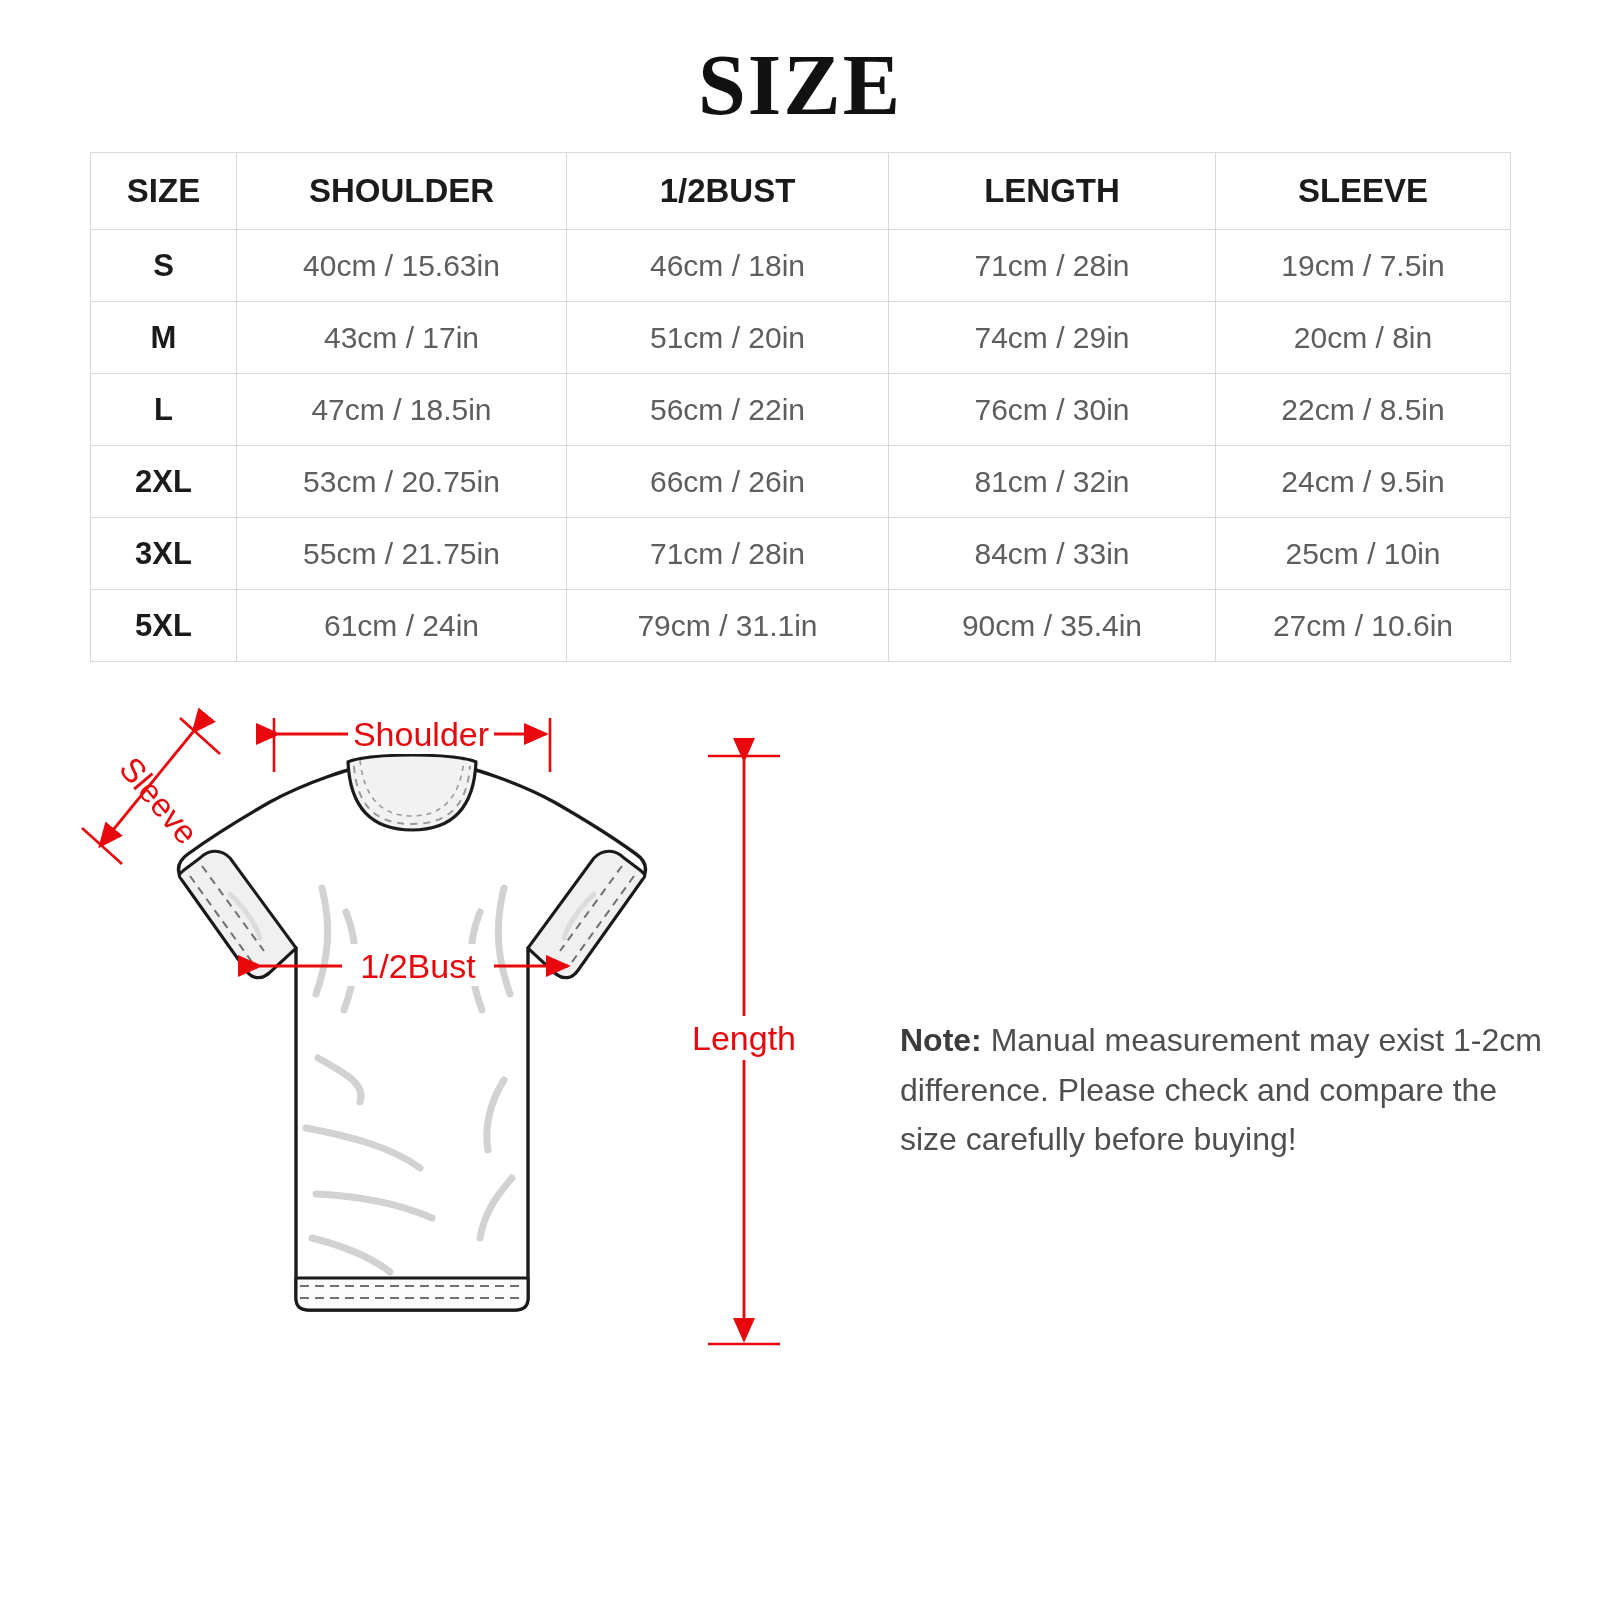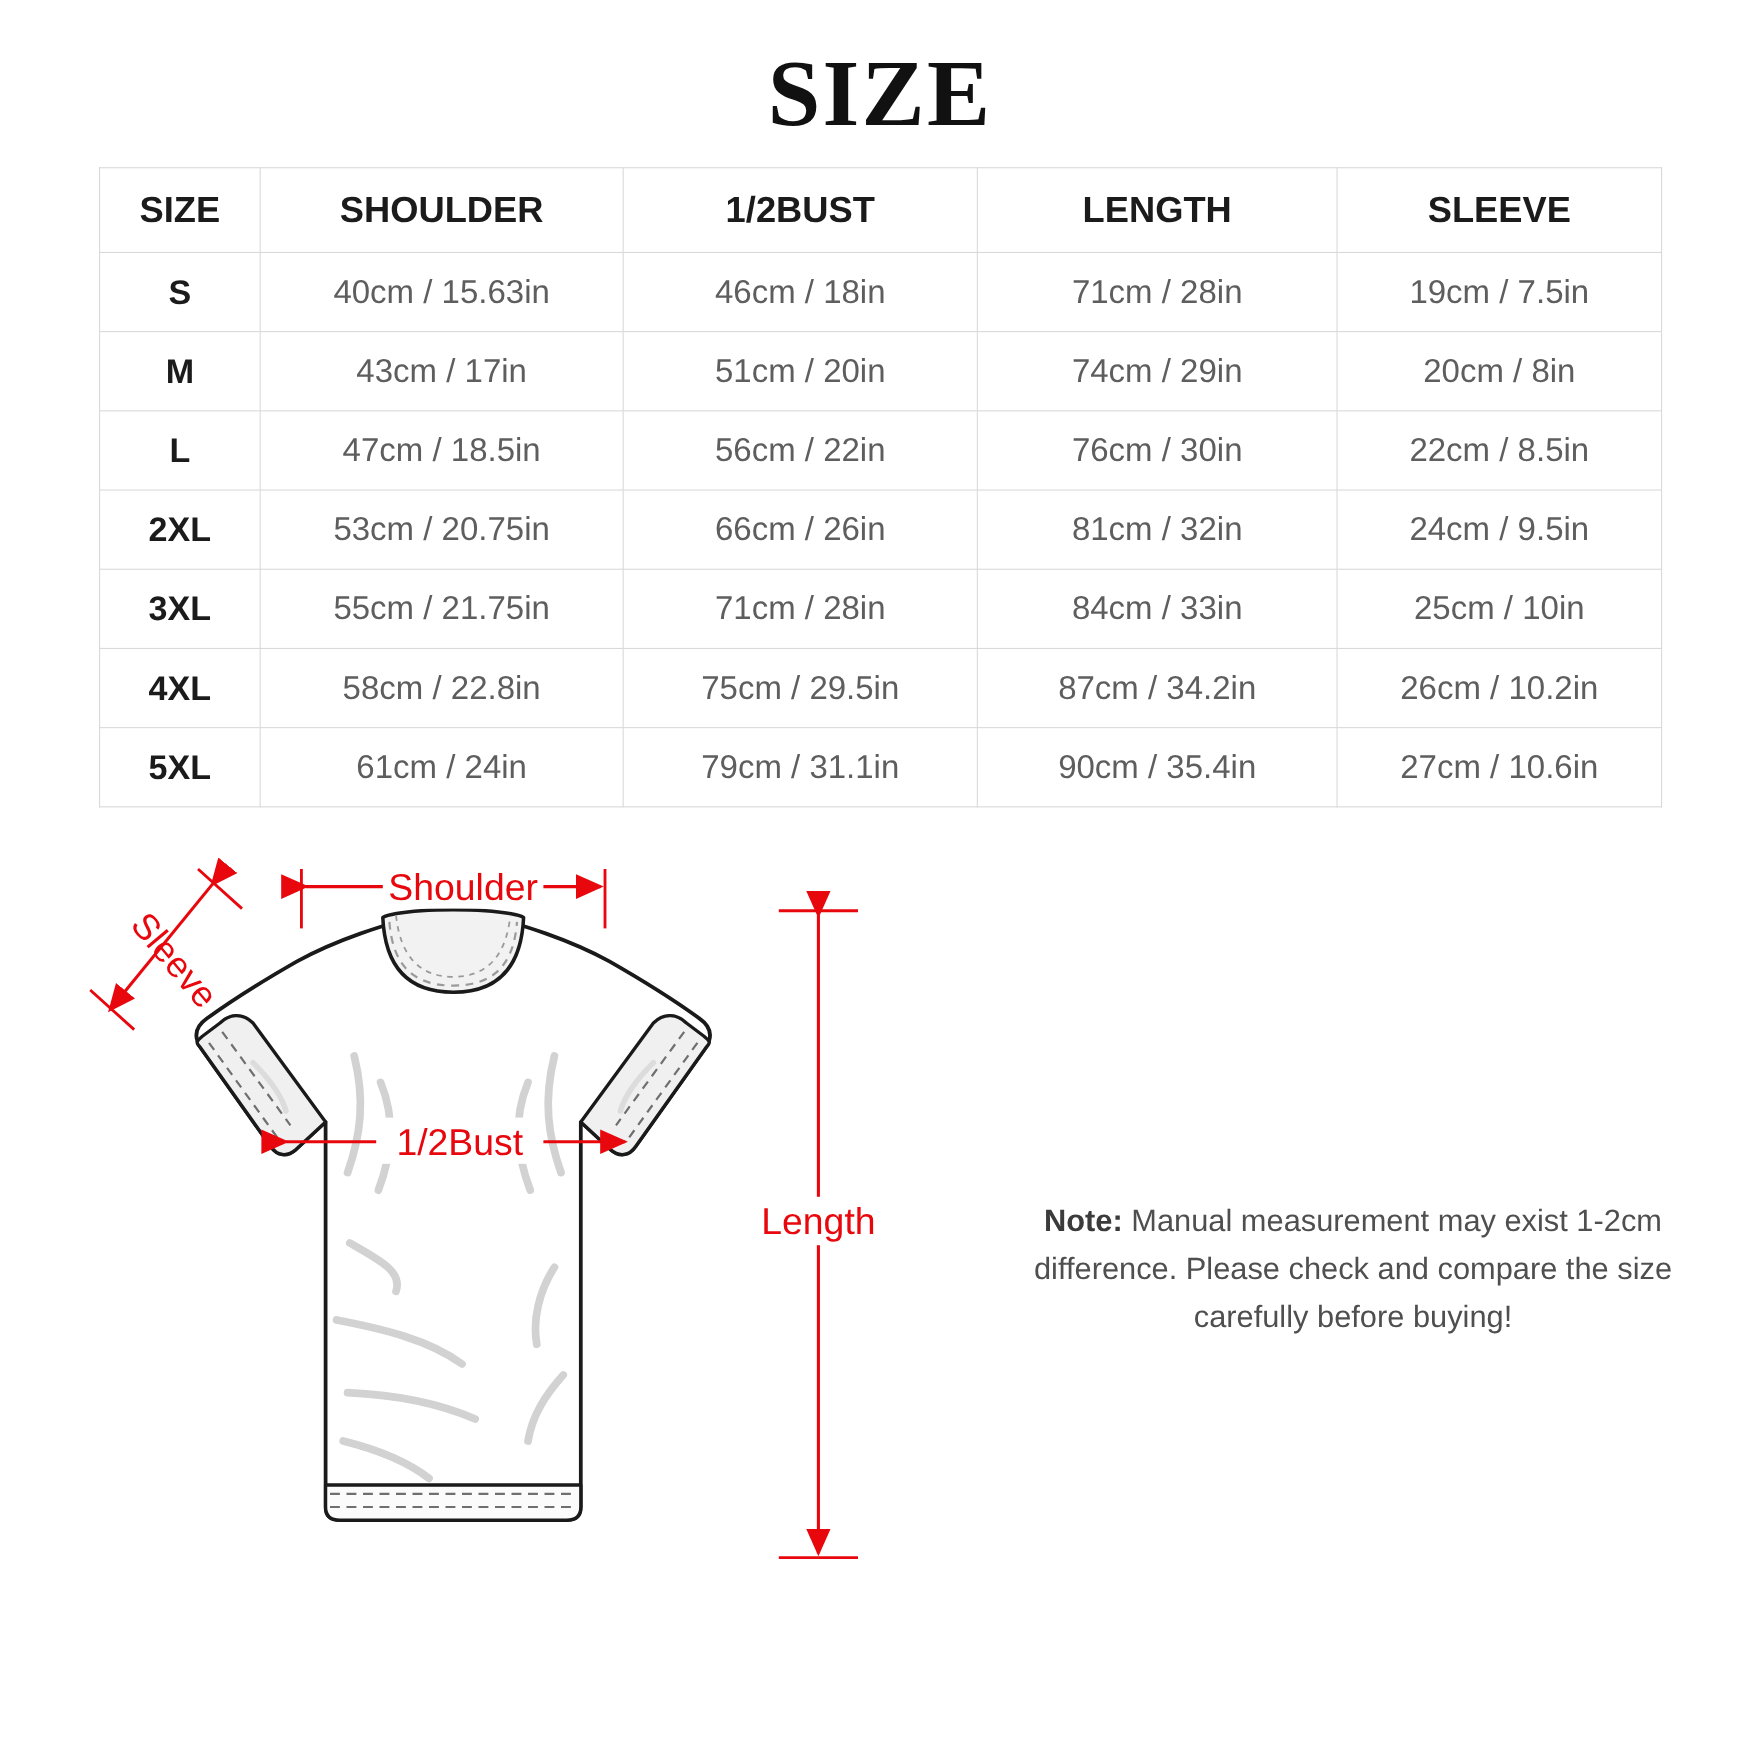--- a/index.html
+++ b/index.html
@@ -80,24 +80,23 @@
     left: 60px;
     top: 0px;
     width: 860px;
     height: 720px;
   }
   #note {
     position: absolute;
     left: 900px;
     top: 318px;
     width: 660px;
-    font-size: 28px;
+    font-size: 32px;
     line-height: 1.55;
     color: #4f4f4f;
-    text-align: center;
   }
   #note .note-label {
     font-weight: bold;
     color: #3b3b3b;
   }
 </style>
 </head>
 <body>
 
 <div id="title">SIZE</div>
@@ -148,27 +147,20 @@
         <td class="val">66cm / 26in</td>
         <td class="val">81cm / 32in</td>
         <td class="val">24cm / 9.5in</td>
       </tr>
       <tr>
         <td class="size-col">3XL</td>
         <td class="val">55cm / 21.75in</td>
         <td class="val">71cm / 28in</td>
         <td class="val">84cm / 33in</td>
         <td class="val">25cm / 10in</td>
-      </tr>
-      <tr>
-        <td class="size-col">4XL</td>
-        <td class="val">58cm / 22.8in</td>
-        <td class="val">75cm / 29.5in</td>
-        <td class="val">87cm / 34.2in</td>
-        <td class="val">26cm / 10.2in</td>
       </tr>
       <tr>
         <td class="size-col">5XL</td>
         <td class="val">61cm / 24in</td>
         <td class="val">79cm / 31.1in</td>
         <td class="val">90cm / 35.4in</td>
         <td class="val">27cm / 10.6in</td>
       </tr>
     </tbody>
   </table>

